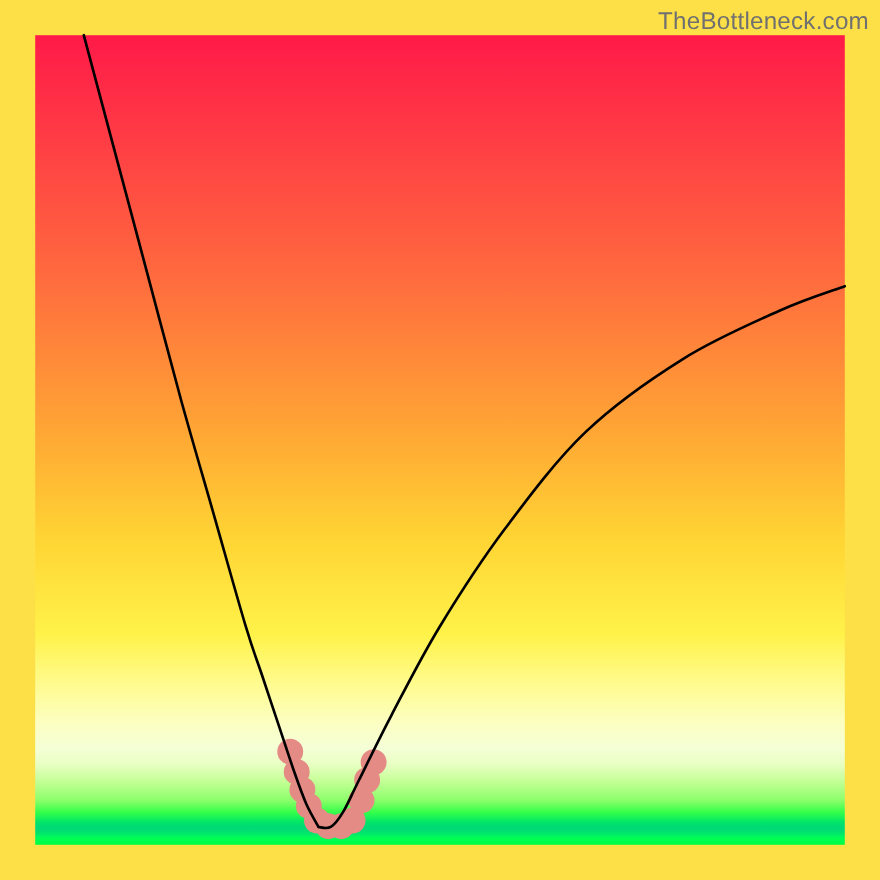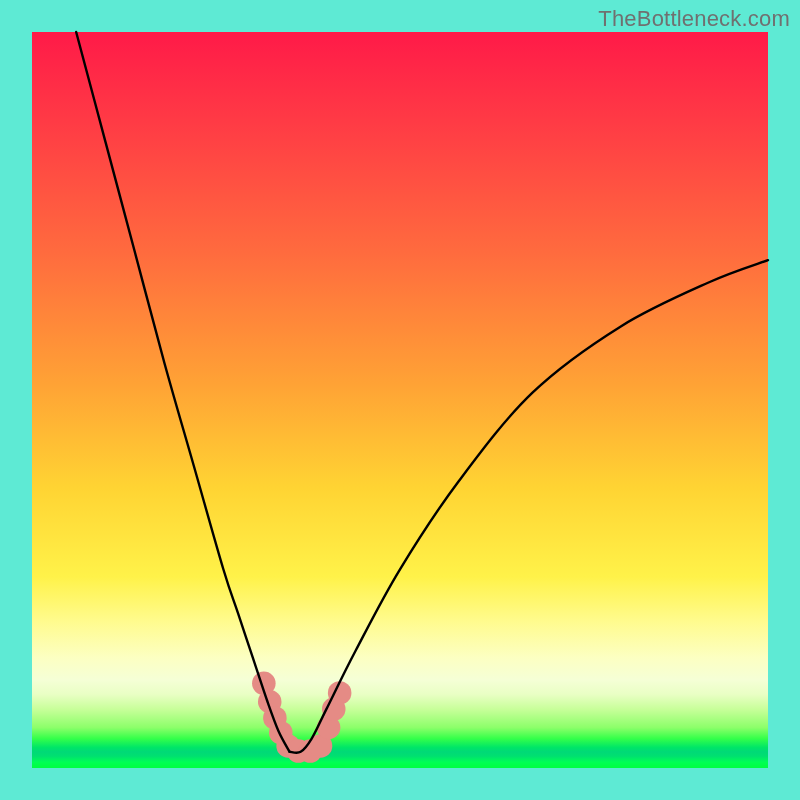--- a/index.html
+++ b/index.html
@@ -10,21 +10,21 @@
     background: #000;
     overflow: hidden;
     font-family: Arial, Helvetica, sans-serif;
   }
   .frame {
     position: absolute;
     top: 0;
     left: 0;
     width: 800px;
     height: 800px;
-    background: #5eead4;
+    background: #fde047;
   }
   .plot {
     position: absolute;
     top: 32px;
     left: 32px;
     width: 736px;
     height: 736px;
     
     background: linear-gradient(
       to bottom,

